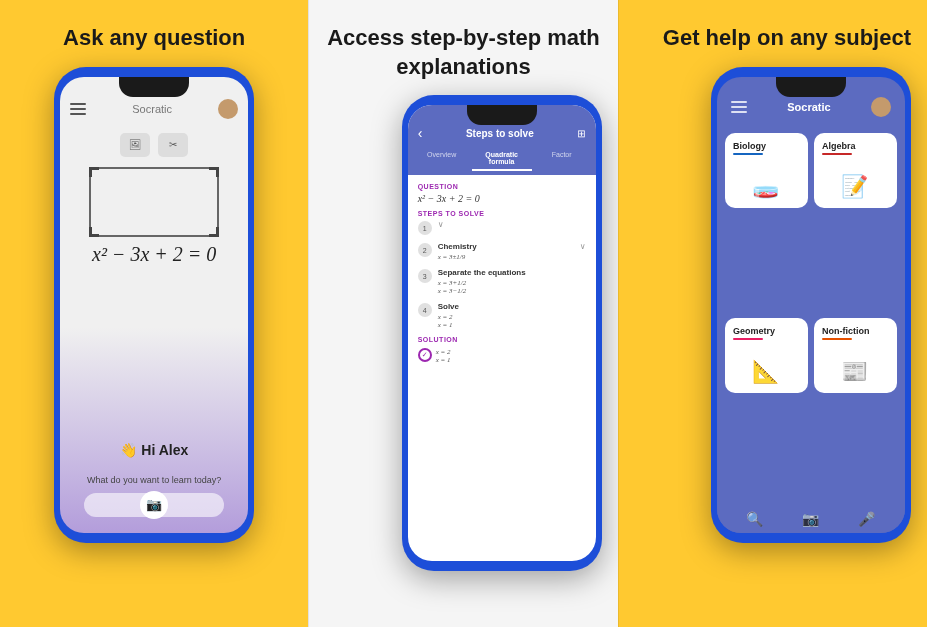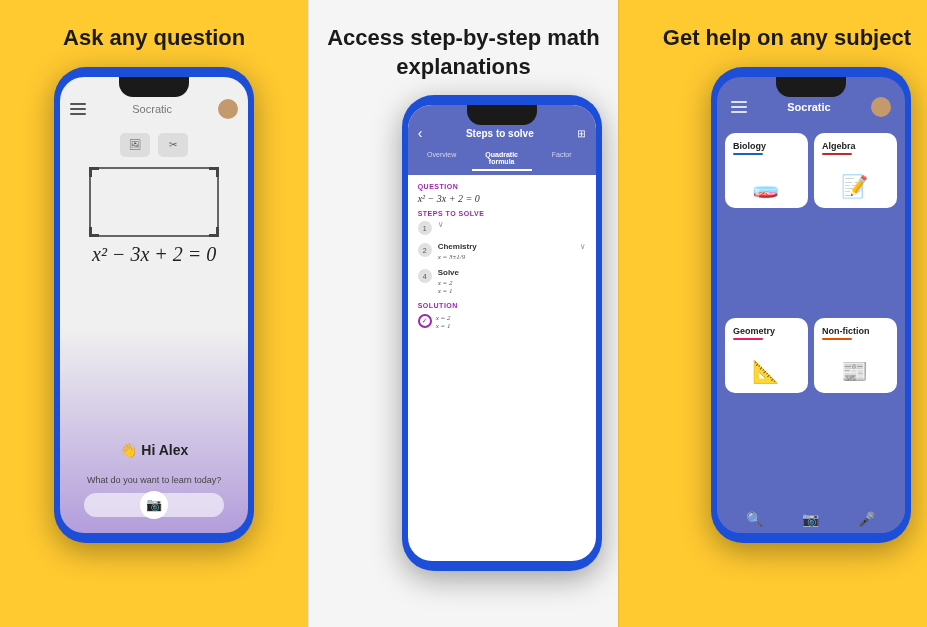--- a/index.html
+++ b/index.html
@@ -448,20 +448,28 @@
 
           <div class="step-row">
             <div class="step-num">2</div>
             <div class="step-content">
               <div class="step-title">Chemistry</div>
               <div class="step-formula">x = 3±1/9</div>
             </div>
             <span class="step-chevron">∨</span>
           </div>
 
+          <div class="step-row">
+            <div class="step-num">3</div>
+            <div class="step-content">
+              <div class="step-title">Separate the equations</div>
+              <div class="step-formula" style="white-space:pre-line; font-size:7px; color:#555; font-style:italic; font-family:'Times New Roman',serif; margin-top:2px;">x = 3+1/2
+x = 3−1/2</div>
+            </div>
+          </div>
 
           <div class="step-row">
             <div class="step-num">4</div>
             <div class="step-content">
               <div class="step-title">Solve</div>
               <div class="step-formula" style="white-space:pre-line; font-size:7px; color:#555; font-style:italic; font-family:'Times New Roman',serif; margin-top:2px;">x = 2
 x = 1</div>
             </div>
           </div>
 

